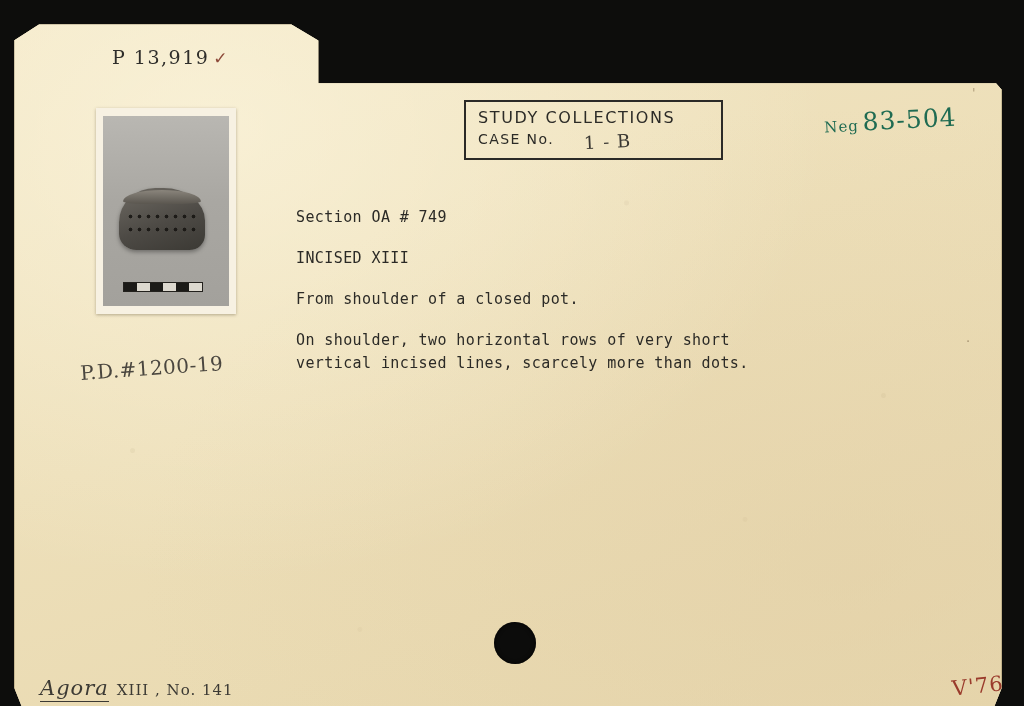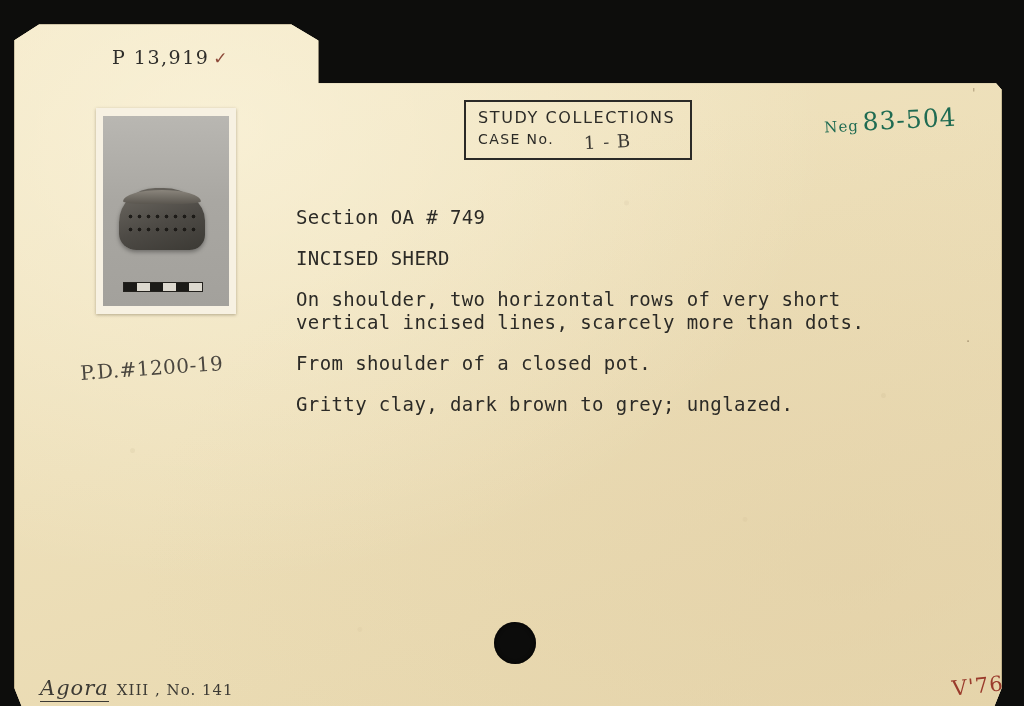--- a/index.html
+++ b/index.html
@@ -135,21 +135,21 @@
     height: 8px;
     background: repeating-linear-gradient(90deg, #1b1a17 0 13px, #ddd9cf 13px 26px);
     border: 1px solid #23211d;
   }
 
   
   .stamp-box {
     position: absolute;
     left: 450px;
     top: 76px;
-    width: 228px;
+    width: 259px;
     height: 60px;
     border: 2px solid #2b2a27;
     box-sizing: border-box;
     padding: 6px 10px 0 12px;
     font-family: "DejaVu Sans", sans-serif;
   }
   .stamp-line1 {
     font-size: 16px;
     letter-spacing: 1.6px;
     color: #2c2b27;
@@ -197,21 +197,21 @@
     transform: rotate(-4deg);
   }
 
   
   .typed {
     position: absolute;
     left: 282px;
     top: 182px;
     width: 640px;
     font-family: "DejaVu Sans Mono", monospace;
-    font-size: 19px;
+    font-size: 15px;
     line-height: 23px;
     color: #2b2a26;
     letter-spacing: 0.4px;
   }
   .typed p { margin: 0 0 18px 0; }
   .typed p.tight { margin-bottom: 18px; }
   .typed .l { display: block; }
 
   
   .punch {
@@ -295,27 +295,26 @@
     <div class="neg">
       <span class="neg-label">Neg</span><span class="neg-num">83-504</span>
     </div>
 
     <div class="pd-note">P.D.#1200-19</div>
 
     <div class="typed">
       <p class="tight">
         <span class="l">Section ΟΑ # 749</span>
       </p>
-      <p>INCISED SHERD</p>
+      <p>INCISED XIII</p>
+      <p>From shoulder of a closed pot.</p>
       <p>
         <span class="l">On shoulder, two horizontal rows of very short</span>
         <span class="l">vertical incised lines, scarcely more than dots.</span>
       </p>
-      <p>From shoulder of a closed pot.</p>
-      <p>Gritty clay, dark brown to grey; unglazed.</p>
     </div>
 
     <div class="faint-tick" style="left:958px; top:62px;">'</div>
     <div class="faint-tick" style="left:952px; top:310px;">·</div>
 
     <div class="citation">
       <span class="agora">Agora</span><span class="rest">XIII , No. 141</span>
     </div>
 
     <div class="red-mark">V'76</div>

